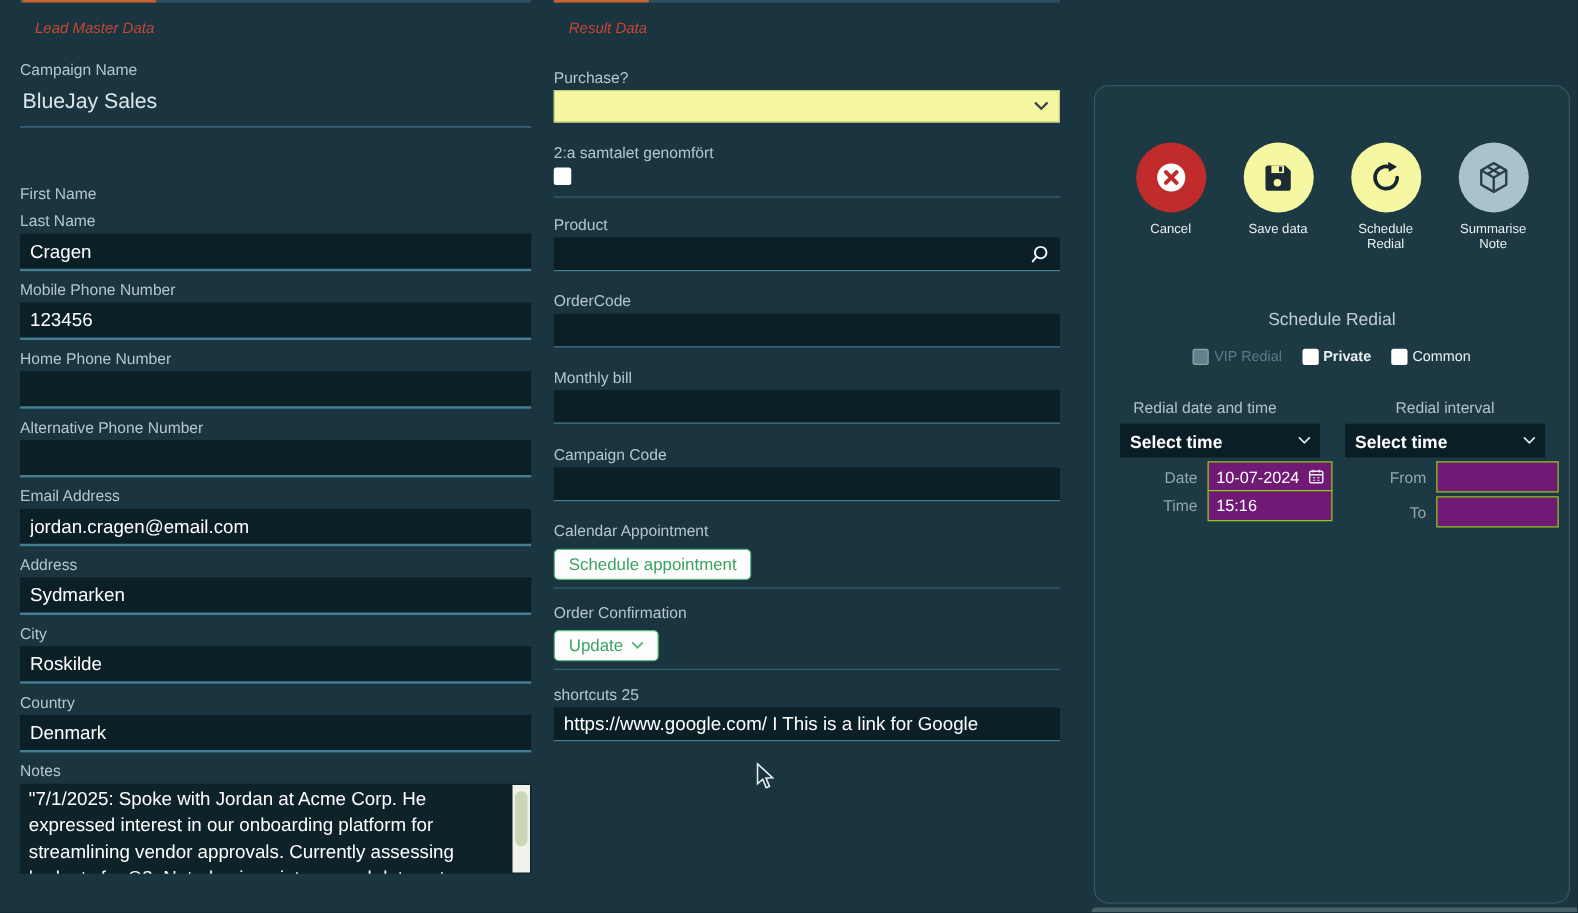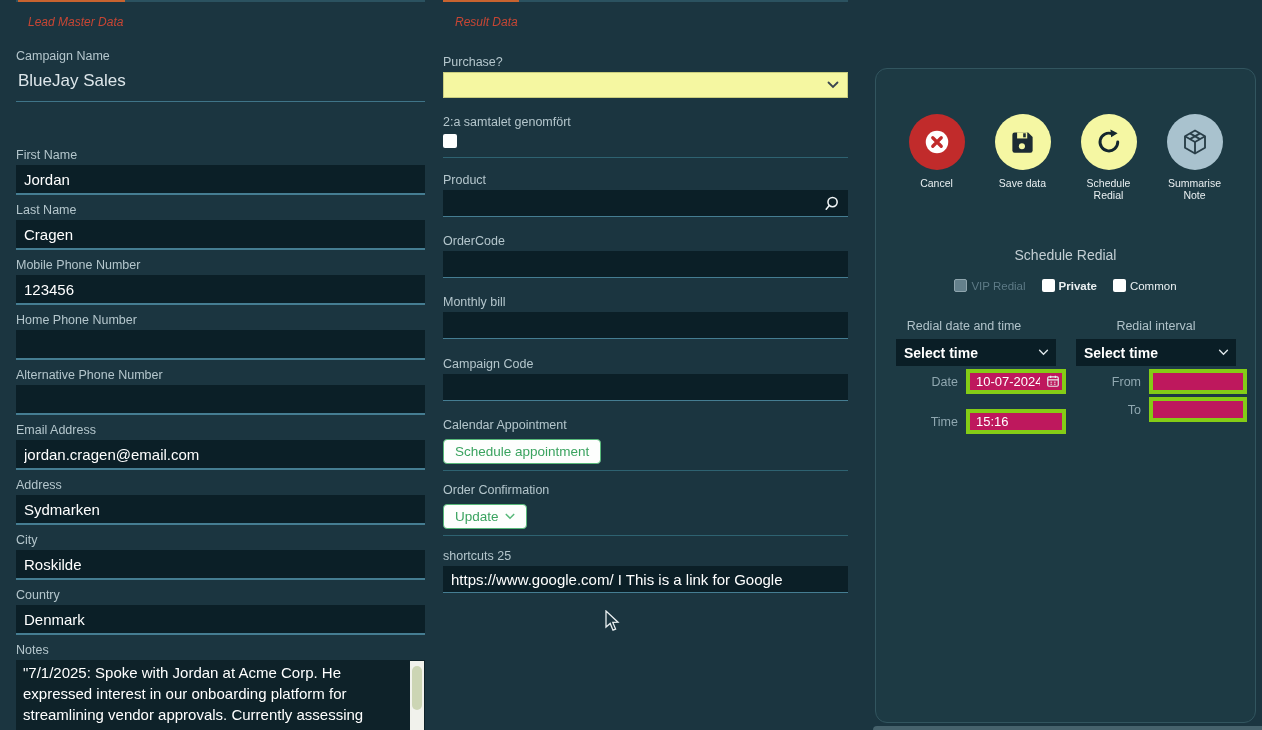--- a/index.html
+++ b/index.html
@@ -71,21 +71,21 @@
   .cb-label { font-size:11.5px; color:#eaf0f2; }
   .cb-label.dim { color:#5d7a86; }
 
   .sched-col-label { position:absolute; font-size:12.5px; color:#b0c2c9; text-align:center; }
   .select-time { position:absolute; height:27px; width:160px; background:#0a1e26; color:#fff;
     font-size:14px; font-weight:bold; display:flex; align-items:center; padding:0 8px; cursor:pointer; }
   .select-time svg { position:absolute; right:7px; }
 
   .mini-row { position:absolute; display:flex; align-items:center; }
   .mini-label { font-size:12.5px; color:#8fa7b0; width:60px; text-align:right; margin-right:8px; }
-  .mini-input { position:relative; width:100px; height:25px; background:#be185d; border:4px solid #84cc16;
+  .mini-input { position:relative; width:100px; height:25px; background:#701a75; border:1px solid #84cc16;
     color:#fff; font-size:13px; padding:0 6px; outline:none; }
   .date-wrap { position:relative; }
   .date-wrap svg { position:absolute; right:6px; top:5px; pointer-events:none; }
 
   .bottom-bar { position:absolute; left:873px; top:726px; width:389px; height:4px;
     background:#46626c; border-top-left-radius:6px; }
 
   .cursor { position:absolute; left:605px; top:610px; }
 </style>
 </head>
@@ -99,21 +99,20 @@
       </div>
     <div class="section-title">Lead Master Data</div>
 
     <div class="campaign">
       <div class="flabel">Campaign Name</div>
       <div class="campaign-value">BlueJay Sales</div>
     </div>
 
     <div class="field">
       <div class="flabel">First Name</div>
-      <input class="tinput" value="Jordan" style="">
     </div>
     <div class="field">
       <div class="flabel">Last Name</div>
       <input class="tinput" value="Cragen" style="">
     </div>
     <div class="field">
       <div class="flabel">Mobile Phone Number</div>
       <input class="tinput" value="123456" style="">
     </div>
     <div class="field">
@@ -308,21 +307,21 @@
       <div class="mini-label">Date</div>
       <div class="date-wrap">
         <input class="mini-input" style="padding-right: 22px;" value="10-07-2024">
         <svg width="14" height="14" viewBox="0 0 24 24" fill="none" stroke="#e8eef0" stroke-width="2">
             <rect x="3" y="5" width="18" height="16" rx="2"></rect>
             <path d="M3 10 h18 M8 3 v4 M16 3 v4"></path>
             <path d="M7.5 14 h3 M13.5 14 h3 M7.5 17.5 h3 M13.5 17.5 h3" stroke-width="1.6"></path>
           </svg>
       </div>
     </div>
-    <div class="mini-row" style="left:22px; top:340px;">
+    <div class="mini-row" style="left:22px; top:323px;">
       <div class="mini-label">Time</div>
       <input class="mini-input" value="15:16" style="">
     </div>
     <div class="mini-row" style="left:205px; top:300px;">
       <div class="mini-label">From</div>
       <input class="mini-input" style="width: 98px;" value="">
     </div>
     <div class="mini-row" style="left:205px; top:328px;">
       <div class="mini-label">To</div>
       <input class="mini-input" style="width: 98px;" value="">

